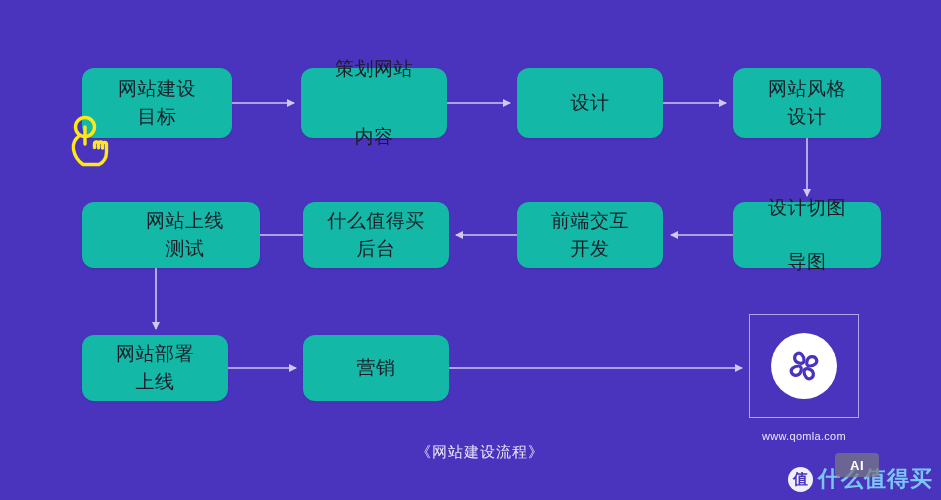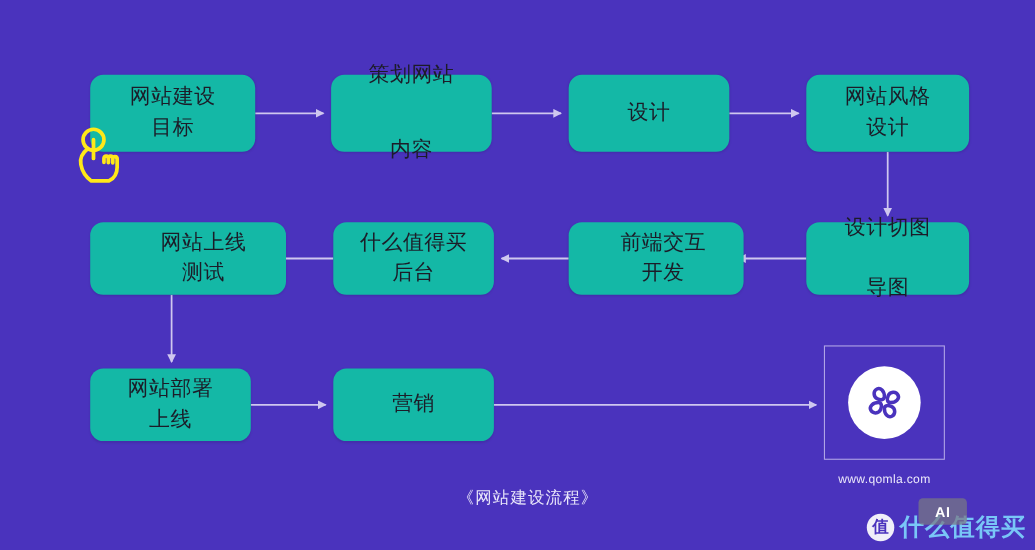--- a/index.html
+++ b/index.html
@@ -184,21 +184,21 @@
   <div class="node" style="left:733px;top:68px;width:148px;height:70px;">
     <span class="ln">网站风格</span>
     <span class="ln">设计</span>
   </div>
 
   <div class="node" style="left:733px;top:202px;width:148px;height:66px;gap:26px;">
     <span class="ln">设计切图</span>
     <span class="ln">导图</span>
   </div>
 
-  <div class="node" style="left:517px;top:202px;width:146px;height:66px;padding-left:13px;">
+  <div class="node" style="left:517px;top:202px;width:146px;height:66px;">
     <span class="ln">前端交互</span>
     <span class="ln">开发</span>
   </div>
 
   <div class="node" style="left:303px;top:202px;width:146px;height:66px;">
     <span class="ln">什么值得买</span>
     <span class="ln">后台</span>
   </div>
 
   <div class="node" style="left:82px;top:202px;width:150px;height:66px;padding-left:28px;">

